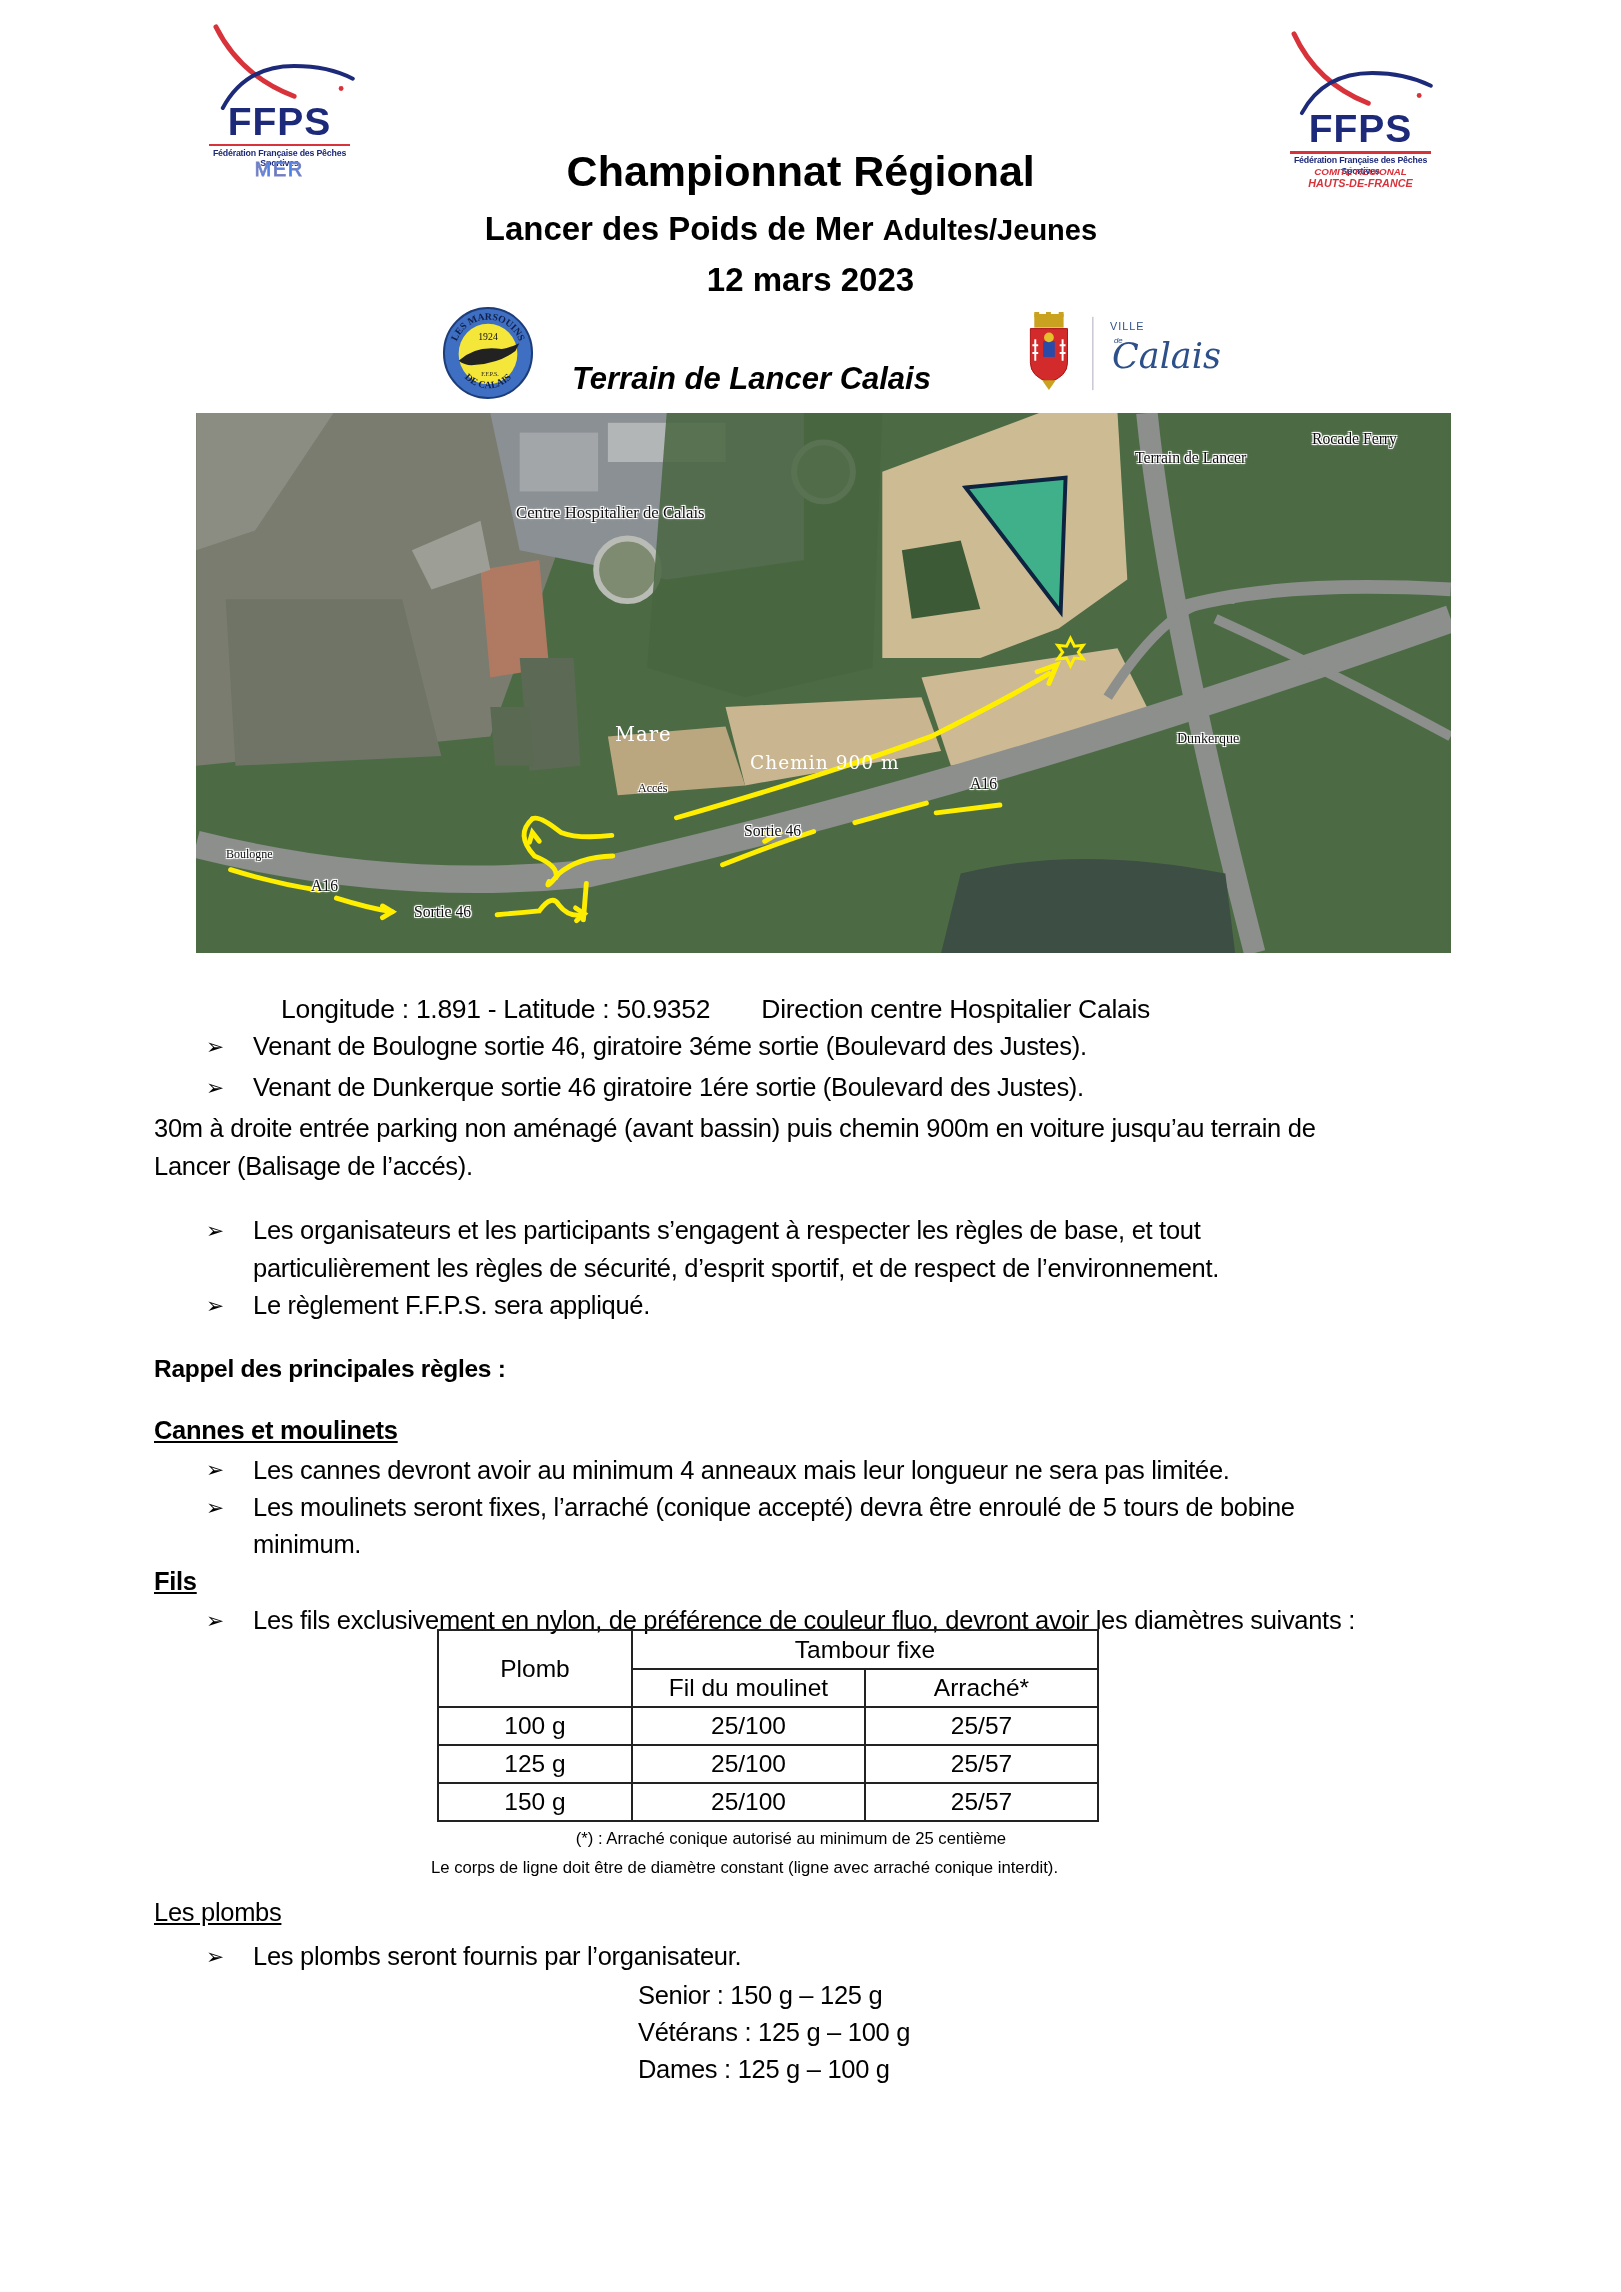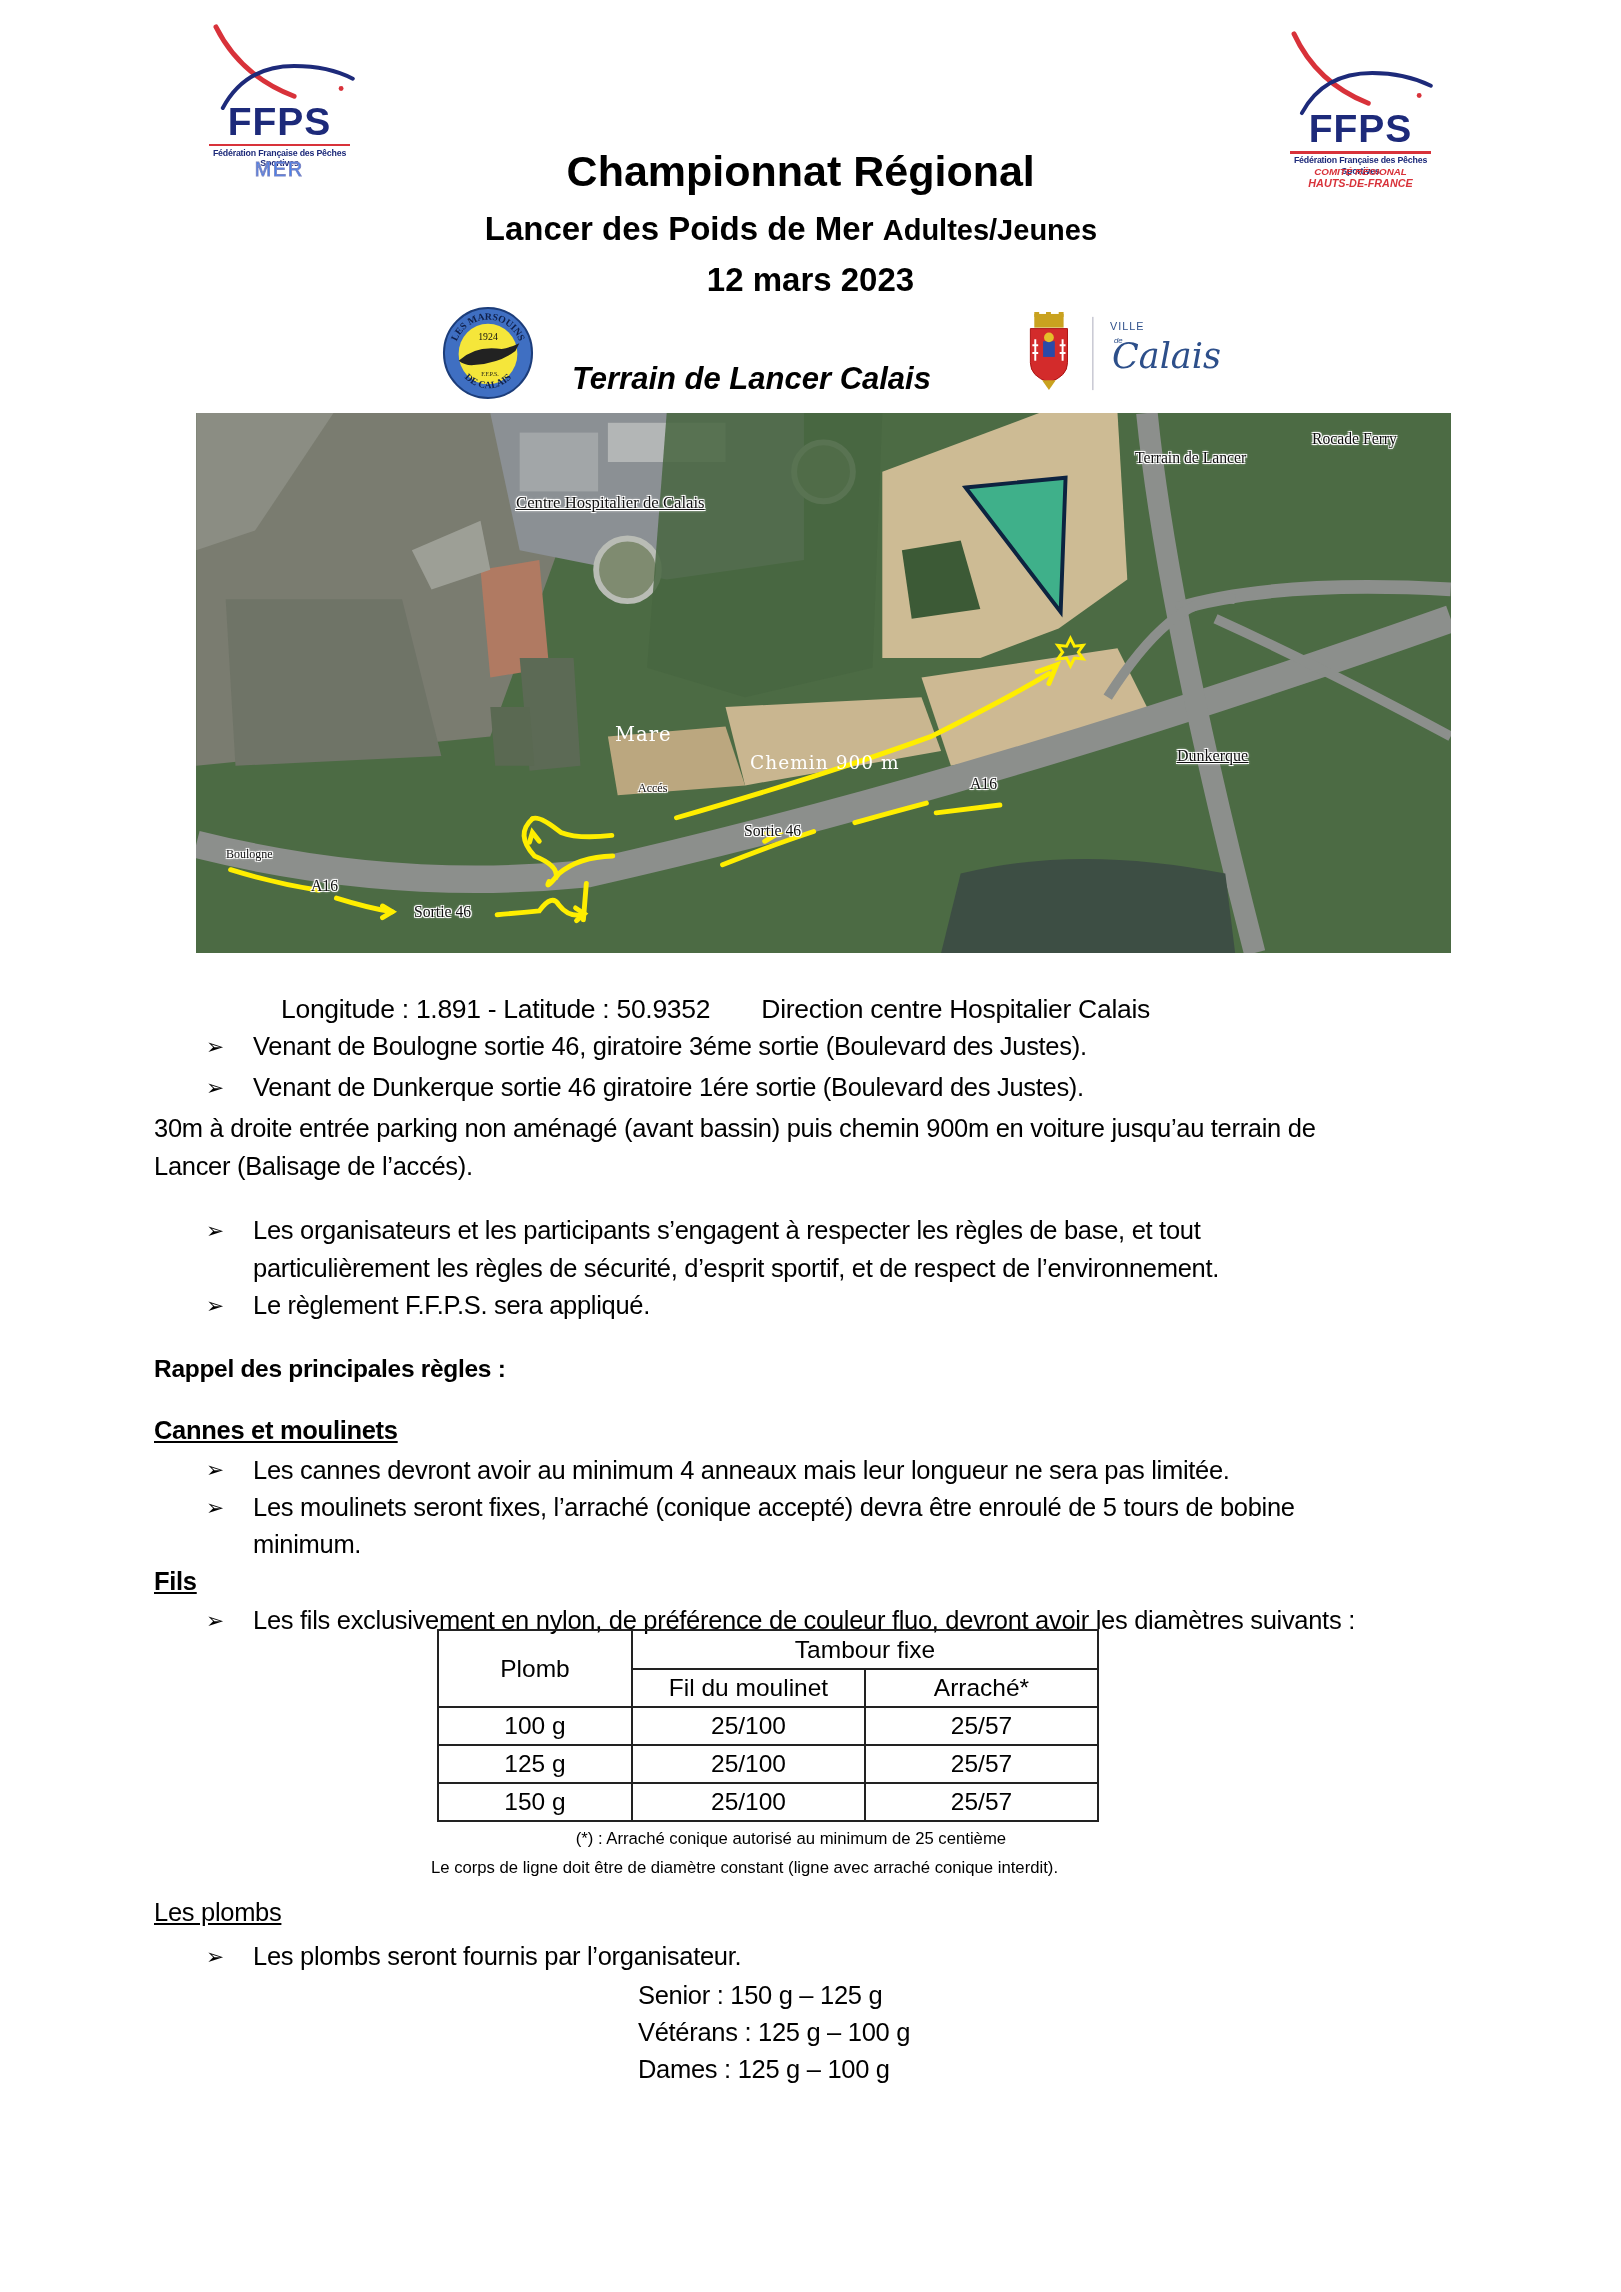--- a/index.html
+++ b/index.html
@@ -187,28 +187,28 @@
       <path d="M425 452 Q390 453 370 470 Q355 488 360 478"></path>
       <path d="M490 413 Q640 370 750 330 Q830 290 870 266"></path>
       <path d="M858 264 L878 257 L870 276"></path>
       <path d="M537 461 Q590 440 630 427"></path>
       <path d="M580 437 L592 430 L582 429"></path>
       <path d="M672 418 Q700 410 745 398"></path>
       <path d="M755 408 L820 400"></path>
     </g>
   </svg>
 
-  <div class="map-label" style="left:320px; top:80px; font-size:16.7px;text-decoration:underline;">Centre Hospitalier de Calais</div>
+  <div class="map-label" style="left:320px; top:90px; font-size:16.7px;">Centre Hospitalier de Calais</div>
   <div class="map-label" style="left:939px; top:36px; font-size:15.7px;">Terrain de Lancer</div>
   <div class="map-label" style="left:1116px; top:16.7px; font-size:15.7px;">Rocade Ferry</div>
   <div class="map-label script" style="left:419px; top:310px;">Mare</div>
   <div class="map-label script" style="left:554px; top:339px; font-size:18.6px;">Chemin 900 m</div>
   <div class="map-label" style="left:442px; top:368px; font-size:12px;">Accés</div>
   <div class="map-label" style="left:774px; top:362px; font-size:15.7px;">A16</div>
-  <div class="map-label" style="left:981px; top:334px; font-size:16px;text-decoration:underline;">Dunkerque</div>
+  <div class="map-label" style="left:981px; top:318px; font-size:14px;">Dunkerque</div>
   <div class="map-label" style="left:548px; top:409px; font-size:15.7px;">Sortie 46</div>
   <div class="map-label" style="left:30px; top:434px; font-size:12px;">Boulogne</div>
   <div class="map-label" style="left:115px; top:464px; font-size:15.7px;">A16</div>
   <div class="map-label" style="left:218px; top:490px; font-size:15.7px;">Sortie 46</div>
 </div>
 
 <div class="body-text" style="left:281px; top:994px; font-size:26.5px;">
   <span>Longitude : 1.891 - Latitude : 50.9352</span>
   <span style="display:inline-block; width:37px;"></span>
   <span>Direction centre Hospitalier Calais</span>

